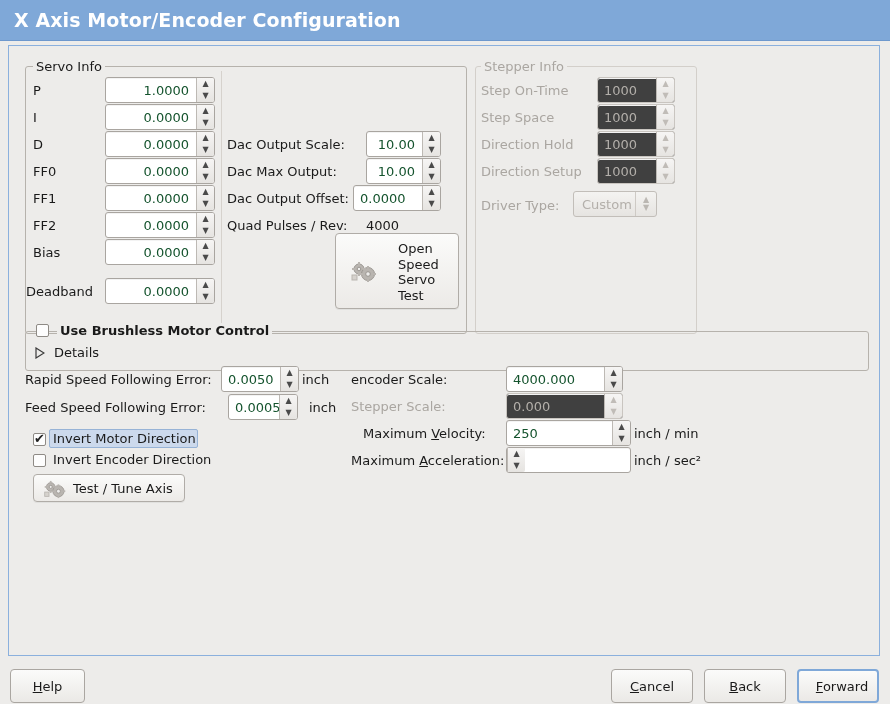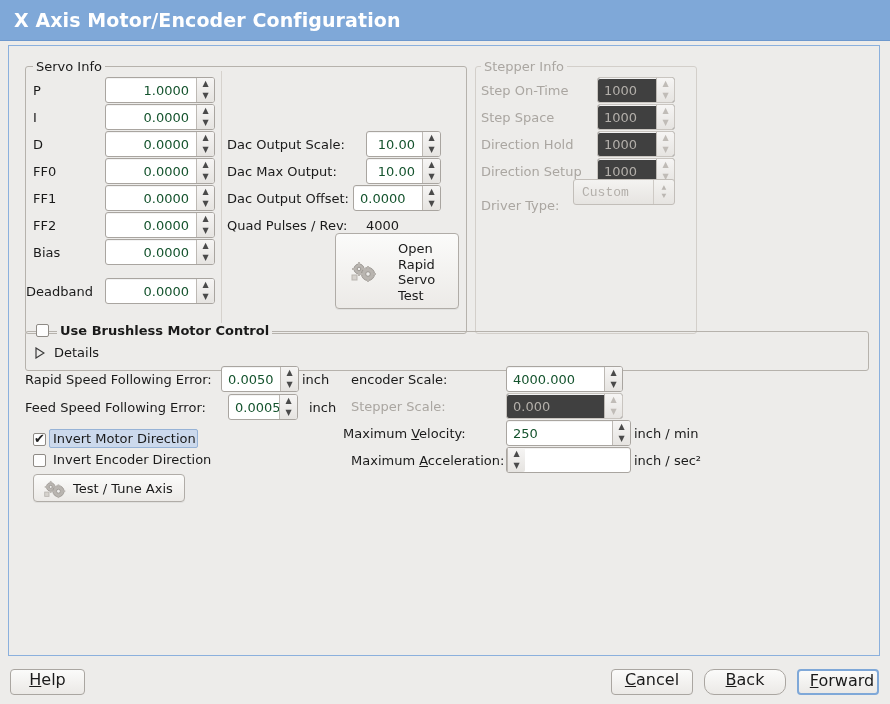--- a/index.html
+++ b/index.html
@@ -120,25 +120,25 @@
     box-sizing:border-box;
   }
   .tri{
     position:absolute;width:0;height:0;
     border-left:7px solid #3a3a3a;
     border-top:5px solid transparent;
     border-bottom:5px solid transparent;
   }
   .gear{position:absolute;}
   .bottom-btn{
-    position:absolute;height:26px;
+    position:absolute;height:34px;
     background:linear-gradient(#fbfbfa,#ebe9e6);
     border:1px solid #aaa6a1;border-radius:4px;box-sizing:border-box;
-    display:flex;align-items:flex-start;justify-content:center;
-    font-size:16px;
+    display:flex;align-items:center;justify-content:center;
+    font-size:13px;
   }
   .bottom-btn.focus{border:2px solid #7fa8d8;}
 </style>
 </head>
 <body>
 
 <div class="titlebar">
   <div class="t">X Axis Motor/Encoder Configuration</div>
 </div>
 
@@ -262,21 +262,21 @@
           <rect x="17" y="6" width="2" height="3"></rect>
             <rect x="17" y="19" width="2" height="3"></rect>
           <rect x="10" y="13" width="3" height="2"></rect>
             <rect x="23" y="13" width="3" height="2"></rect>
         </g>
         <rect x="2" y="15" width="5" height="5" fill="#d6d2cd" stroke="#b9b5b0"></rect>
       </svg>
     </span>
     <span style="position:absolute;left:62px;top:7px;text-align:left;line-height:15.5px;">
       <span style="display:block;">Open</span>
-      <span style="display:block;">Rapid</span>
+      <span style="display:block;">Speed</span>
       <span style="display:block;">Servo</span>
       <span style="display:block;">Test</span>
     </span>
   </div>
 
   <div class="frame" style="left:466px;top:20px;width:222px;height:268px;border-color:#d3cfca;"></div>
   <div class="frame-title disabled-txt" style="left:472px;top:14px;">Stepper Info</div>
 
   <div class="lbl disabled-txt" style="left:472px;top:37px;">Step On-Time</div>
   <div class="spin dis lft" style="left:588px;top:31px;width:78px;">
@@ -308,21 +308,21 @@
   <div class="lbl disabled-txt" style="left:472px;top:118px;">Direction Setup</div>
   <div class="spin dis lft" style="left:588px;top:112px;width:78px;">
     <div class="val">1000</div>
     <div class="btns">
         <span>▲</span>
         <span>▼</span>
       </div>
   </div>
 
   <div class="lbl disabled-txt" style="left:472px;top:152px;">Driver Type:</div>
-  <div class="combo" style="left:564px;top:133px;width:102px;font-family:Liberation Mono, monospace;">
+  <div class="combo" style="left:564px;top:145px;width:84px;">
     <div class="cv">Custom</div>
     <div class="arw">
         <span>▲</span>
         <span>▼</span>
       </div>
   </div>
 
   <div class="frame" style="left:16px;top:285px;width:844px;height:40px;"></div>
   <div class="cbx" style="left:27px;top:278px;"></div>
   <div class="frame-title lbl b" style="left:48px;top:277px;">Use Brushless Motor Control</div>
@@ -397,21 +397,21 @@
   <div class="lbl disabled-txt" style="left:342px;top:353px;">Stepper Scale:</div>
   <div class="spin dis lft" style="left:497px;top:347px;width:117px;">
     <div class="val">0.000</div>
     <div class="btns">
         <span>▲</span>
         <span>▼</span>
       </div>
   </div>
 
 
-  <div class="lbl" style="left:334px;top:380px;">
+  <div class="lbl" style="left:354px;top:380px;">
     <span>Maximum </span><u>V</u><span>elocity:</span>
   </div>
   <div class="spin lft" style="left:497px;top:374px;width:125px;">
     <div class="val">250</div>
     <div class="btns">
         <span>▲</span>
         <span>▼</span>
       </div>
   </div>
   <div class="lbl" style="left:625px;top:380px;text-align:right;">inch / min</div>
@@ -428,18 +428,18 @@
   <div class="lbl" style="left:625px;top:407px;">inch / sec²</div>
 
 </div>
 
 <div class="bottom-btn" style="left:10px;top:669px;width:75px;">
   <span><u>H</u><span>elp</span></span>
 </div>
 <div class="bottom-btn" style="left:611px;top:669px;width:82px;">
   <span><u>C</u><span>ancel</span></span>
 </div>
-<div class="bottom-btn" style="left:704px;top:669px;width:82px;border-radius:10px;">
+<div class="bottom-btn" style="left:704px;top:669px;width:82px;">
   <span><u>B</u><span>ack</span></span>
 </div>
 <div class="bottom-btn focus" style="left:797px;top:669px;width:82px;padding-left:8px;">
   <span><u>F</u><span>orward</span></span>
 </div>
 
 </body></html>

